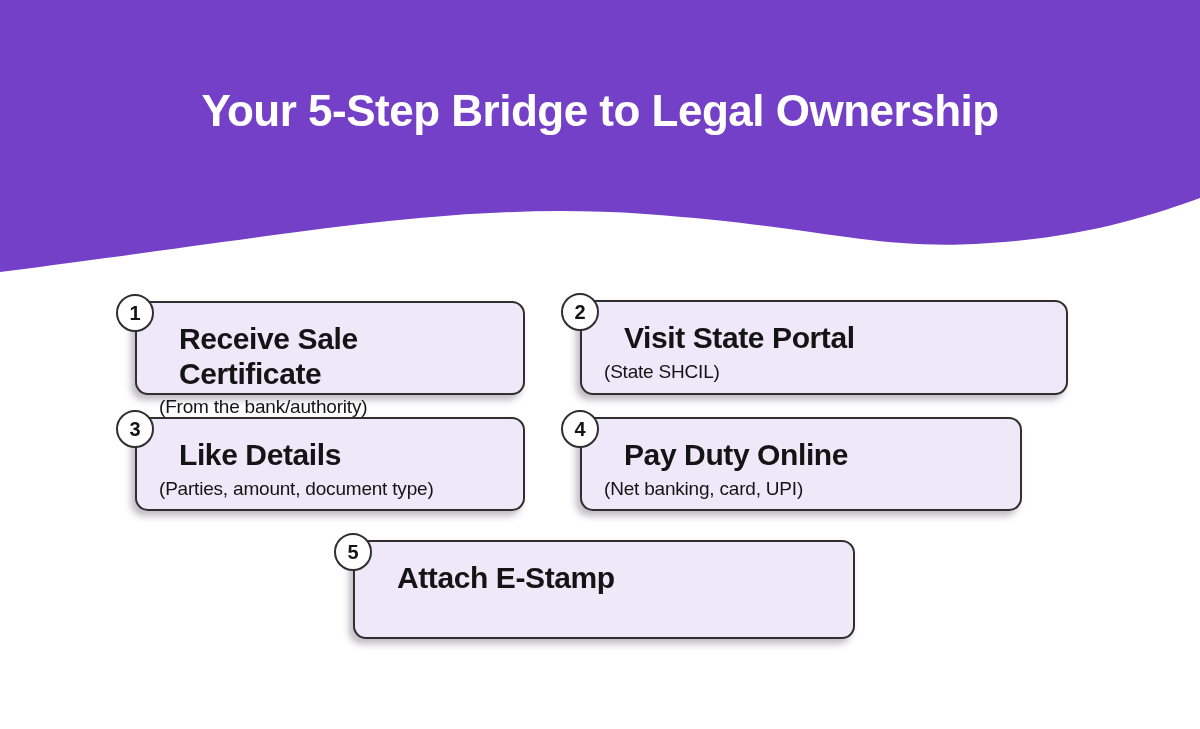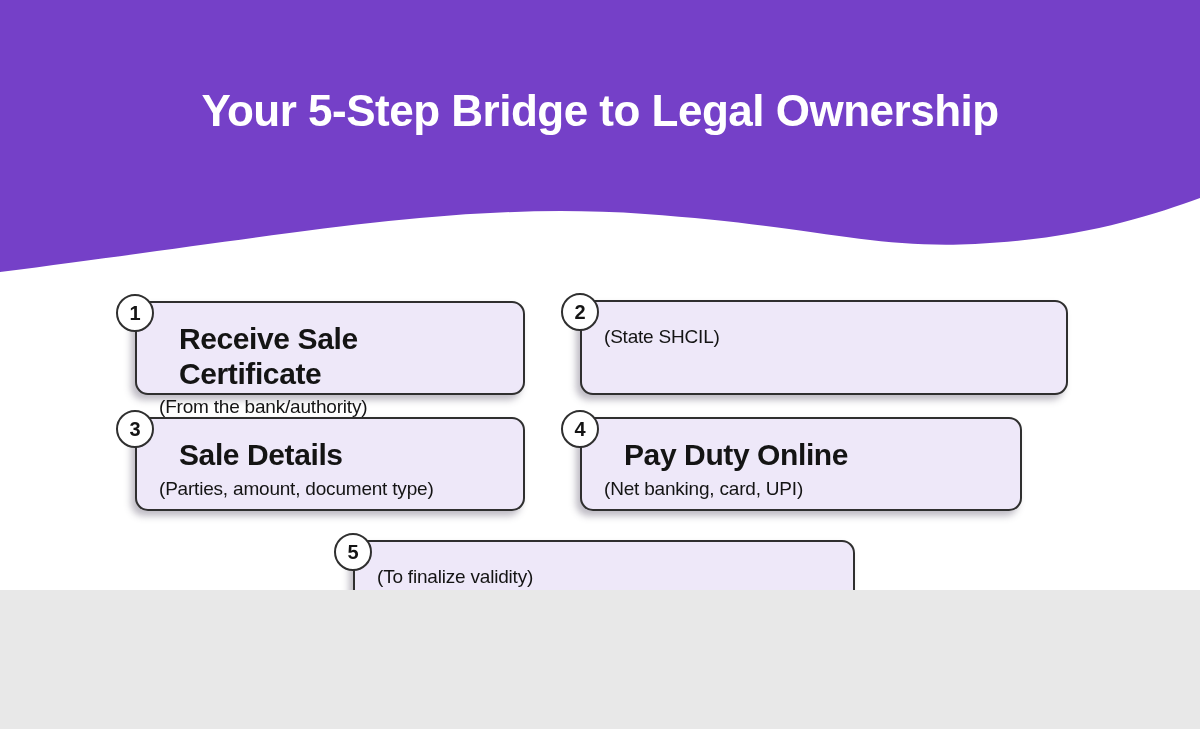--- a/index.html
+++ b/index.html
@@ -8,21 +8,21 @@
     --card-border:#2f2f2f;
     --badge-bg:#ffffff;
     --text:#141414;
     --header-text:#ffffff;
     --page-bg:#ffffff;
   }
   *{margin:0;padding:0;box-sizing:border-box;}
   html,body{background:#e8e8e8;}
   .stage{
     position:relative;
-    width:1200px;height:590px;
+    width:1200px;height:729px;
     background:var(--page-bg);
     overflow:hidden;
     font-family:"Liberation Sans", sans-serif;
     margin:0 auto;
   }
   .wave{
     position:absolute;top:0;left:0;
     display:block;
   }
   .wave path{fill:var(--accent);}
@@ -88,33 +88,34 @@
   <h1 class="page-title">Your 5-Step Bridge to Legal Ownership</h1>
 
   <div class="card c1">
     <div class="badge">1</div>
     <div class="title">Receive Sale Certificate</div>
     <div class="subtitle">(From the bank/authority)</div>
   </div>
 
   <div class="card c2">
     <div class="badge">2</div>
+    <div class="title">Visit State Portal</div>
     <div class="subtitle">(State SHCIL)</div>
   </div>
 
   <div class="card c3">
     <div class="badge">3</div>
-    <div class="title">Sale Details</div>
+    <div class="title">Like Details</div>
     <div class="subtitle">(Parties, amount, document type)</div>
   </div>
 
   <div class="card c4">
     <div class="badge">4</div>
     <div class="title">Pay Duty Online</div>
     <div class="subtitle">(Net banking, card, UPI)</div>
   </div>
 
   <div class="card c5">
     <div class="badge">5</div>
-    <div class="subtitle">(To finalize validity)</div>
+    <div class="title">Attach E-Stamp</div>
   </div>
 
 </div>
 
 </body></html>

